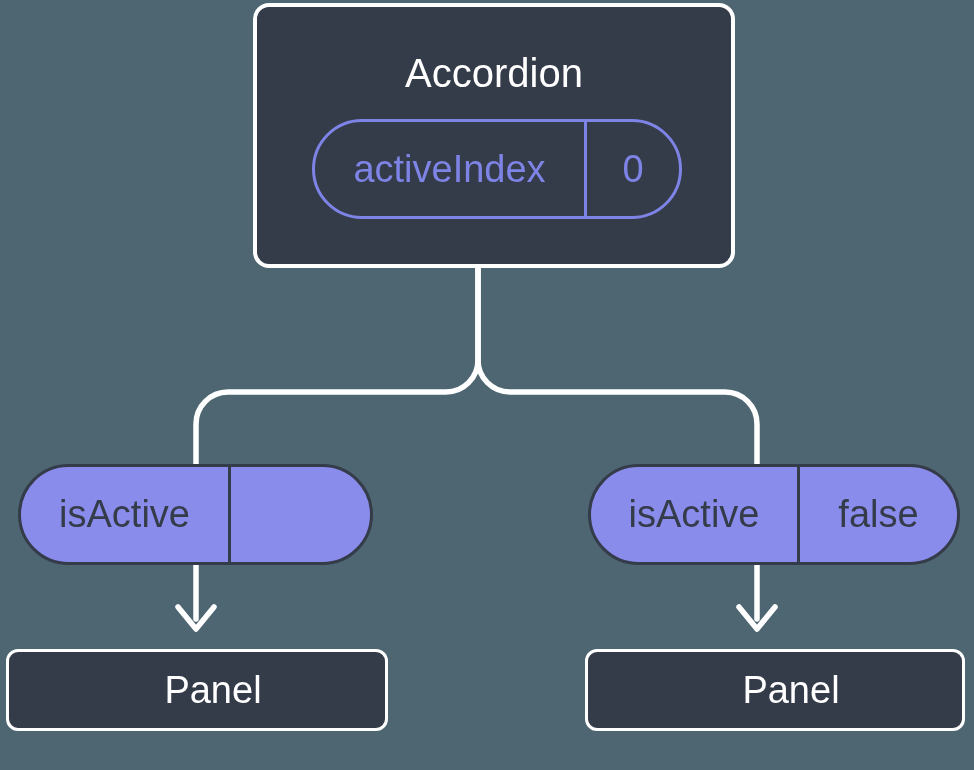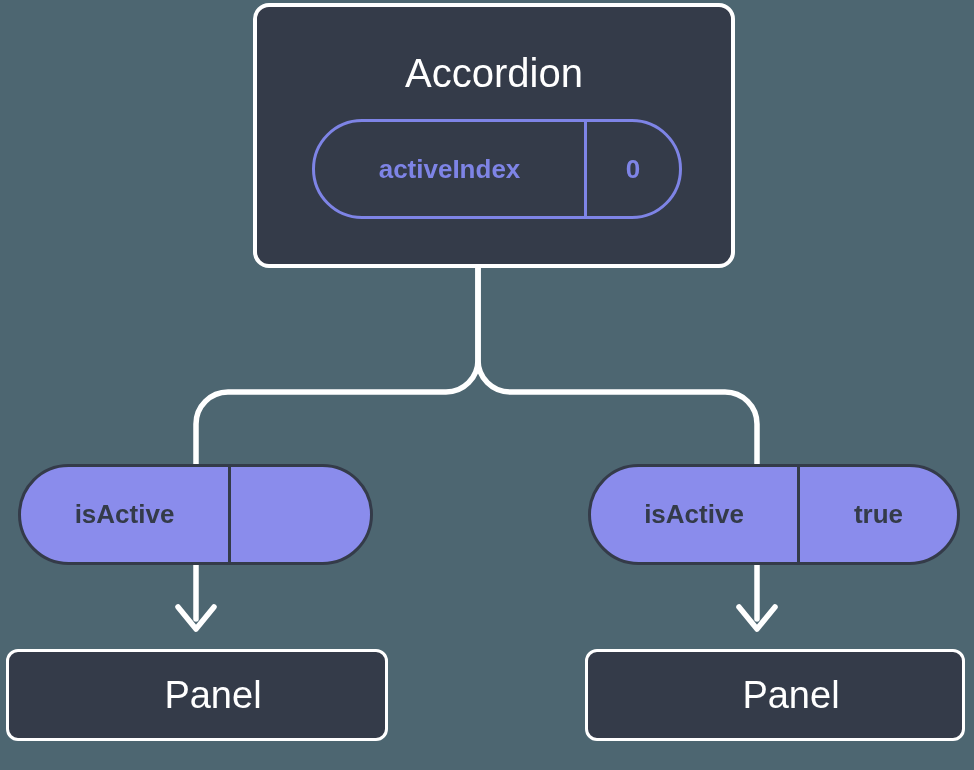--- a/index.html
+++ b/index.html
@@ -48,22 +48,21 @@
   }
   .pill{
     position:absolute;
     display:flex;
     border-radius:60px;
     overflow:hidden;
     z-index:1;
   }
   .pill .pill-section{
     display:flex;align-items:center;justify-content:center;
-    font-size:26px;
-    font-weight:bold;
+    font-size:38px;
   }
   .state-pill{
     left:55px;top:112px;width:370px;height:100px;
     border:3px solid var(--c-state-pill-accent);
     background:transparent;
     color:var(--c-state-pill-accent);
   }
   .state-pill .pill-left{
     flex:0 0 272px;
     border-right:3px solid var(--c-state-pill-accent);
@@ -79,21 +78,21 @@
   .prop-pill-a .pill-left{
     flex:0 0 210px;
     border-right:3px solid var(--c-prop-pill-border);
   }
   .prop-pill-b{left:588px;top:464px;width:372px;height:101px;}
   .prop-pill-b .pill-left{
     flex:0 0 209px;
     border-right:3px solid var(--c-prop-pill-border);
   }
   .panel-node{
-    top:649px;height:92px;
+    top:649px;height:82px;
     border:3px solid var(--c-node-border);
     border-radius:12px;
     display:flex;align-items:center;justify-content:center;
     color:var(--c-title-text);
     font-size:38px;font-weight:500;
   }
   .panel-a{left:6px;width:382px;}
   .panel-b{left:585px;width:380px;}
 </style>
 </head>
@@ -117,21 +116,21 @@
       <span class="pill-section pill-right">0</span>
     </div>
   </div>
 
   <div class="pill prop-pill prop-pill-a">
     <span class="pill-section pill-left">isActive</span>
   </div>
 
   <div class="pill prop-pill prop-pill-b">
     <span class="pill-section pill-left">isActive</span>
-    <span class="pill-section pill-right">true</span>
+    <span class="pill-section pill-right">false</span>
   </div>
 
   <div class="node panel-node panel-a">
     <span>Panel</span>
   </div>
 
   <div class="node panel-node panel-b">
     <span>Panel</span>
   </div>
 

